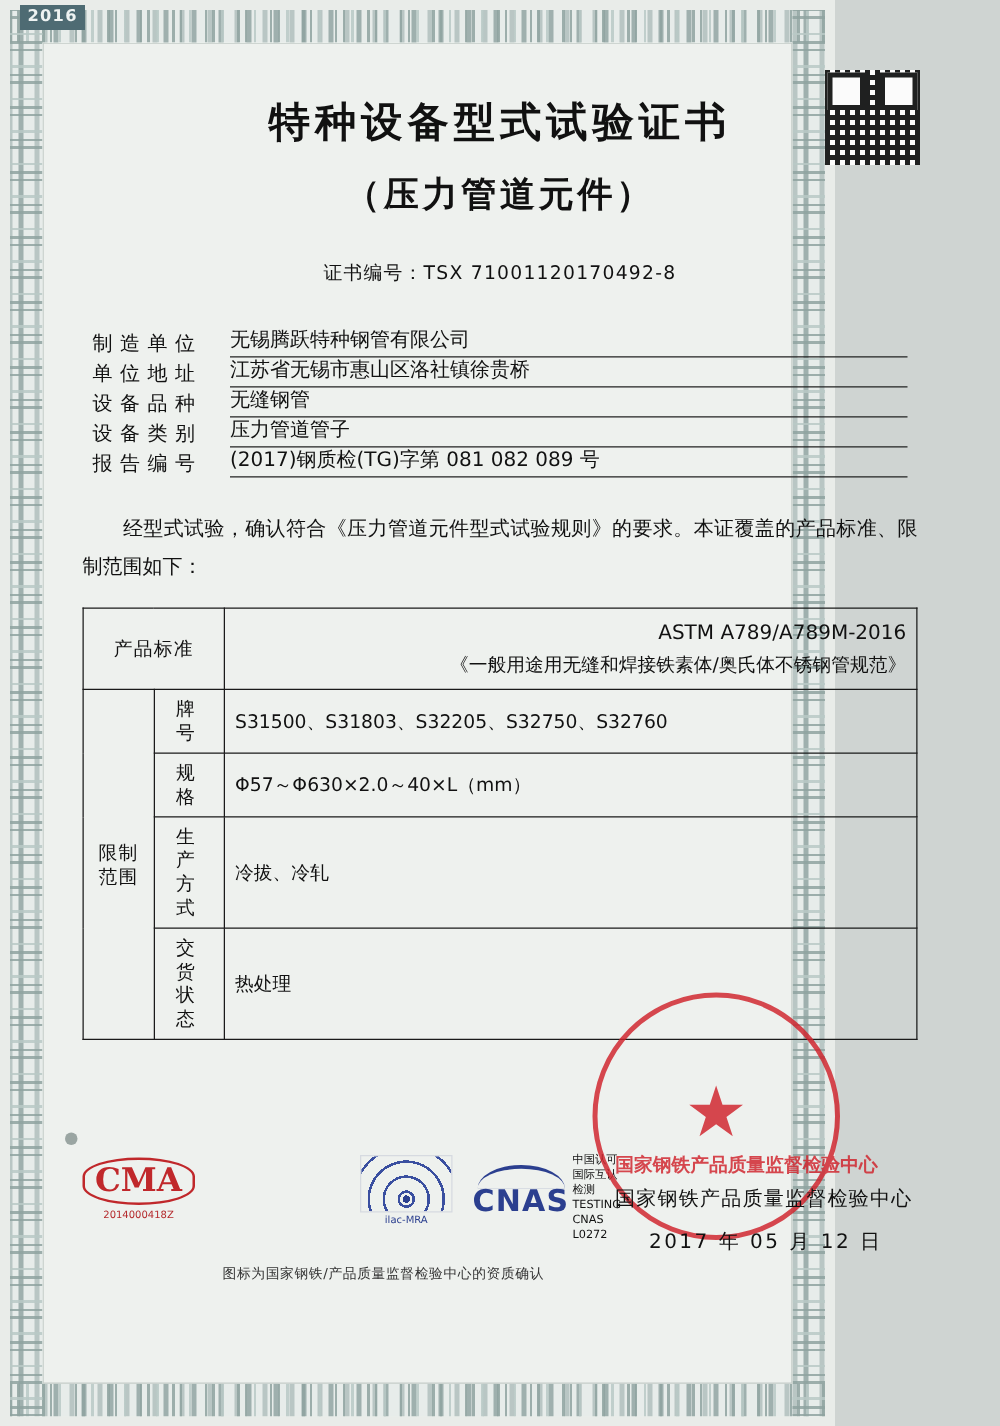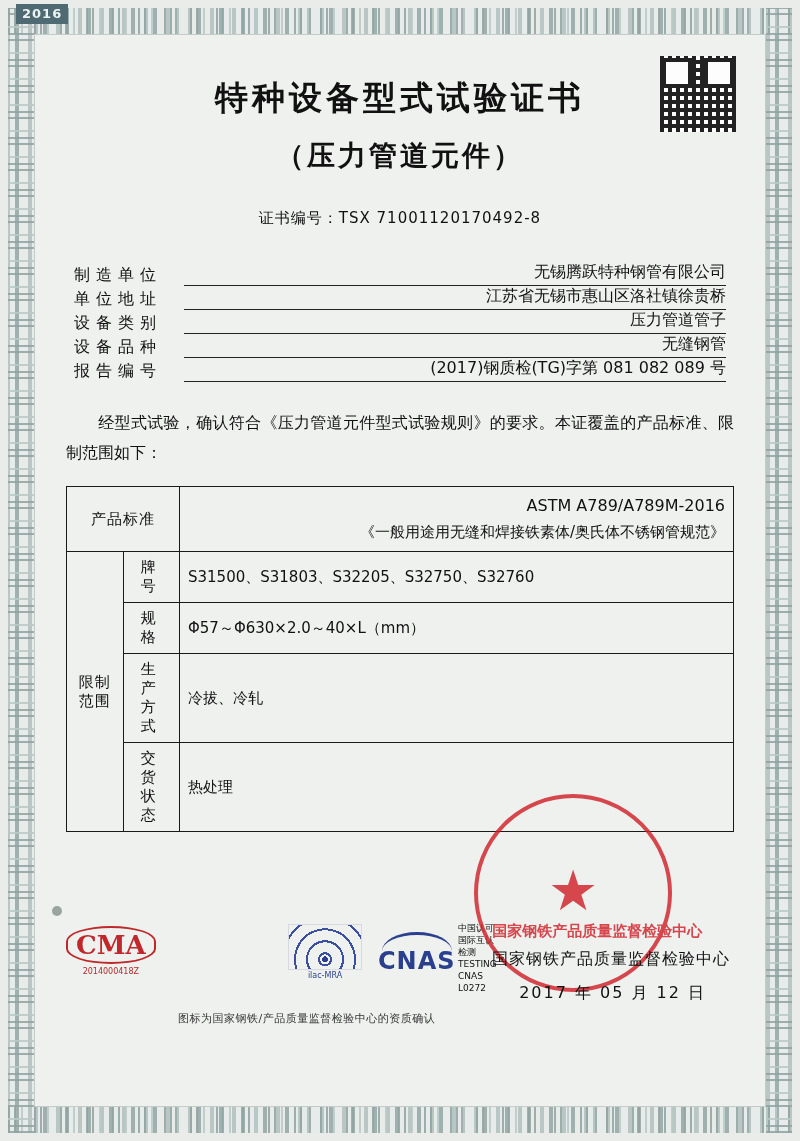--- a/index.html
+++ b/index.html
@@ -3,21 +3,21 @@
 <meta charset="utf-8">
 <style>
   html,body{margin:0;padding:0;}
   body{
     width:800px;height:1141px;
     background:#cfd4d2;
     font-family:"DejaVu Sans","Liberation Sans",sans-serif;
     overflow:hidden;
   }
   .page{
-    position:relative;width:800px;height:1141px;
+    position:relative;width:668px;height:1141px;
     background:#e9ece9;
   }
   
   .border-frame{
     position:absolute;left:8px;top:8px;right:8px;bottom:8px;
     border:26px solid transparent;
     background:
       repeating-linear-gradient(90deg,#b9c6c4 0 4px,#e7ecea 4px 9px,#9fb0ae 9px 13px,#e7ecea 13px 22px) ,
       #eef1ef;
     background-clip:border-box;
@@ -98,21 +98,21 @@
   .fields{margin:34px 0 0;padding:0 14px;}
   .field{
     display:flex;align-items:flex-end;
   }
   .field .lbl{
     width:110px;flex:none;font-size:16px;color:#111;
     letter-spacing:6px;text-align:justify;
     font-family:"DejaVu Sans",sans-serif;
   }
   .field .line{
-    flex:1;border-bottom:1px solid #222;text-align:right;
+    flex:1;border-bottom:1px solid #222;text-align:left;
     padding-bottom:2px;font-size:16px;color:#111;
     font-family:"DejaVu Sans",sans-serif;
   }
 
   .para{
     margin:26px 6px 0;font-size:16px;line-height:30px;color:#111;
     text-align:justify;font-family:"DejaVu Sans",sans-serif;
   }
   .para .indent{display:inline-block;width:32px;}
 
@@ -222,26 +222,26 @@
     <div class="fields">
       <div class="field">
         <div class="lbl">制造单位</div>
         <div class="line">无锡腾跃特种钢管有限公司</div>
       </div>
       <div class="field">
         <div class="lbl">单位地址</div>
         <div class="line">江苏省无锡市惠山区洛社镇徐贵桥</div>
       </div>
       <div class="field">
+        <div class="lbl">设备品种</div>
+        <div class="line">无缝钢管</div>
+      </div>
+      <div class="field">
         <div class="lbl">设备类别</div>
         <div class="line">压力管道管子</div>
-      </div>
-      <div class="field">
-        <div class="lbl">设备品种</div>
-        <div class="line">无缝钢管</div>
       </div>
       <div class="field">
         <div class="lbl">报告编号</div>
         <div class="line">(2017)钢质检(TG)字第 081  082  089 号</div>
       </div>
     </div>
 
     <div class="para"><span class="indent"></span><span>经型式试验，确认符合《压力管道元件型式试验规则》的要求。本证覆盖的产品标准、限制范围如下：</span></div>
 
     <table class="spec">

